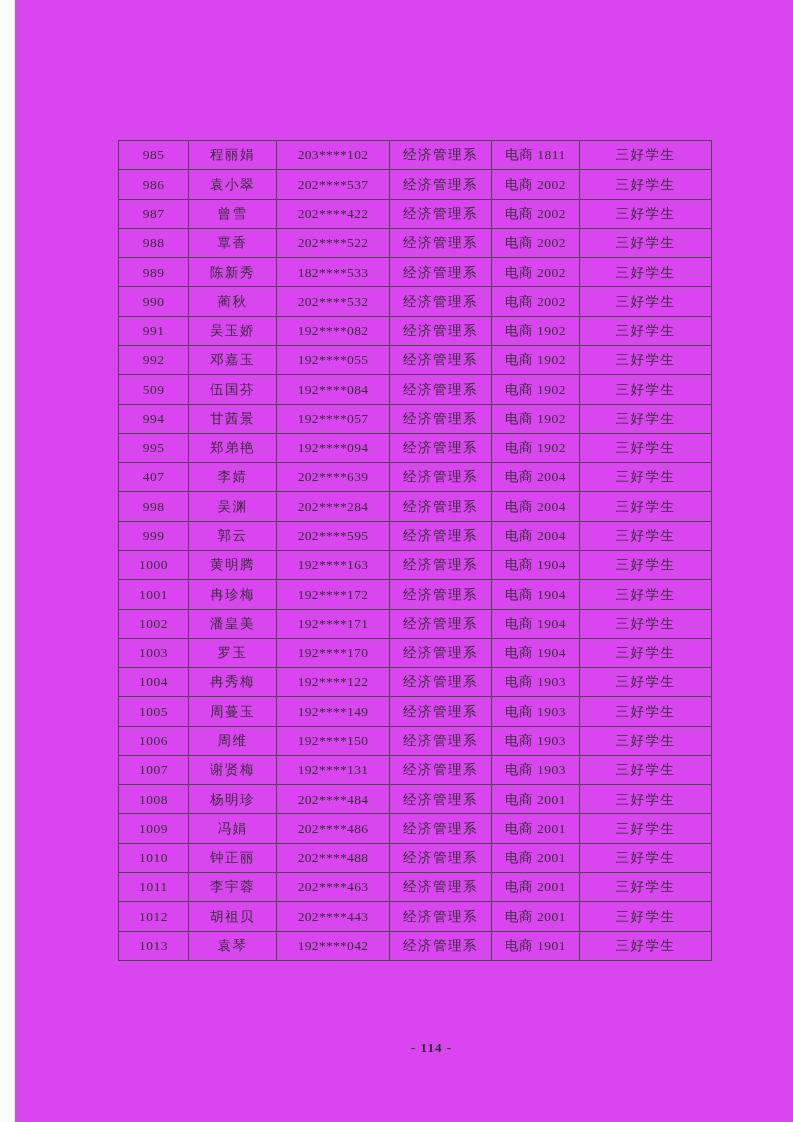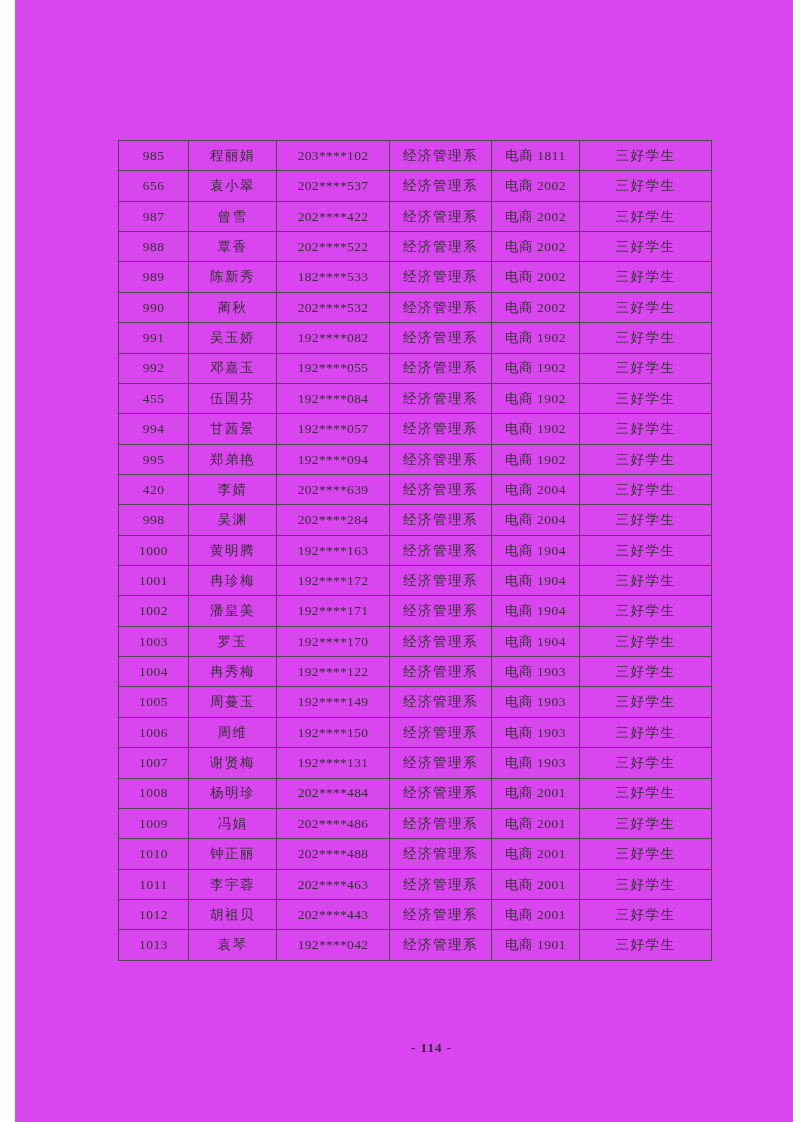--- a/index.html
+++ b/index.html
@@ -78,21 +78,21 @@
     <tbody id="table-body">
         <tr>
           <td class="cell-seq">985</td>
           <td class="cell-name">程丽娟</td>
           <td class="cell-id">203****102</td>
           <td class="cell-dept">经济管理系</td>
           <td class="cell-class">电商 1811</td>
           <td class="cell-award">三好学生</td>
         </tr>
         <tr>
-          <td class="cell-seq">656</td>
+          <td class="cell-seq">986</td>
           <td class="cell-name">袁小翠</td>
           <td class="cell-id">202****537</td>
           <td class="cell-dept">经济管理系</td>
           <td class="cell-class">电商 2002</td>
           <td class="cell-award">三好学生</td>
         </tr>
         <tr>
           <td class="cell-seq">987</td>
           <td class="cell-name">曾雪</td>
           <td class="cell-id">202****422</td>
@@ -134,21 +134,21 @@
         </tr>
         <tr>
           <td class="cell-seq">992</td>
           <td class="cell-name">邓嘉玉</td>
           <td class="cell-id">192****055</td>
           <td class="cell-dept">经济管理系</td>
           <td class="cell-class">电商 1902</td>
           <td class="cell-award">三好学生</td>
         </tr>
         <tr>
-          <td class="cell-seq">455</td>
+          <td class="cell-seq">509</td>
           <td class="cell-name">伍国芬</td>
           <td class="cell-id">192****084</td>
           <td class="cell-dept">经济管理系</td>
           <td class="cell-class">电商 1902</td>
           <td class="cell-award">三好学生</td>
         </tr>
         <tr>
           <td class="cell-seq">994</td>
           <td class="cell-name">甘茜景</td>
           <td class="cell-id">192****057</td>
@@ -158,36 +158,44 @@
         </tr>
         <tr>
           <td class="cell-seq">995</td>
           <td class="cell-name">郑弟艳</td>
           <td class="cell-id">192****094</td>
           <td class="cell-dept">经济管理系</td>
           <td class="cell-class">电商 1902</td>
           <td class="cell-award">三好学生</td>
         </tr>
         <tr>
-          <td class="cell-seq">420</td>
+          <td class="cell-seq">407</td>
           <td class="cell-name">李婧</td>
           <td class="cell-id">202****639</td>
           <td class="cell-dept">经济管理系</td>
           <td class="cell-class">电商 2004</td>
           <td class="cell-award">三好学生</td>
         </tr>
         <tr>
           <td class="cell-seq">998</td>
           <td class="cell-name">吴渊</td>
           <td class="cell-id">202****284</td>
           <td class="cell-dept">经济管理系</td>
           <td class="cell-class">电商 2004</td>
           <td class="cell-award">三好学生</td>
         </tr>
         <tr>
+          <td class="cell-seq">999</td>
+          <td class="cell-name">郭云</td>
+          <td class="cell-id">202****595</td>
+          <td class="cell-dept">经济管理系</td>
+          <td class="cell-class">电商 2004</td>
+          <td class="cell-award">三好学生</td>
+        </tr>
+        <tr>
           <td class="cell-seq">1000</td>
           <td class="cell-name">黄明腾</td>
           <td class="cell-id">192****163</td>
           <td class="cell-dept">经济管理系</td>
           <td class="cell-class">电商 1904</td>
           <td class="cell-award">三好学生</td>
         </tr>
         <tr>
           <td class="cell-seq">1001</td>
           <td class="cell-name">冉珍梅</td>

